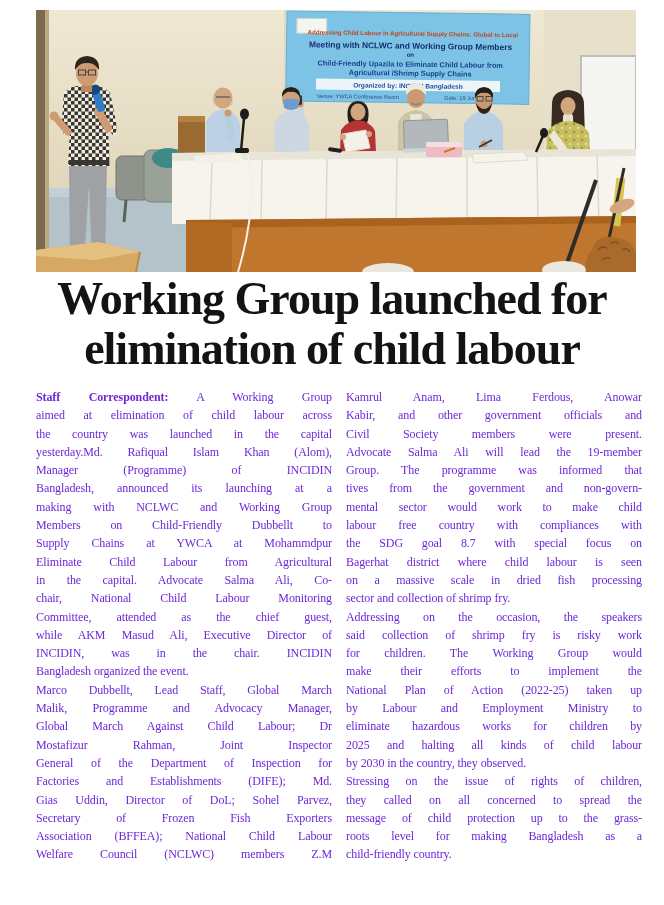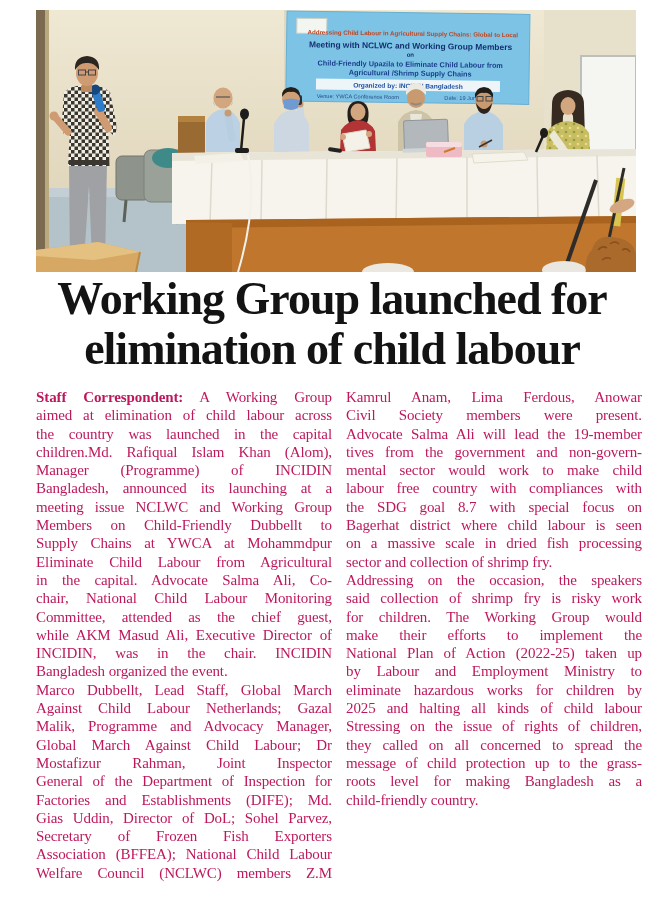--- a/index.html
+++ b/index.html
@@ -12,21 +12,21 @@
   .headline {
     margin:12px 10px 4px; text-align:center;
     font-family:"Liberation Serif", serif; font-weight:bold;
     font-size:46px; line-height:50px; color:#131313; letter-spacing:-1px;
   }
   .headline span { display:block; }
   .article { display:flex; gap:14px; padding:10px 22px 0 36px; }
   .col { width:296px; }
   .para { margin:0; }
   .line {
-    font-size:15px; line-height:18.3px; color:#be185d;
+    font-size:12px; line-height:18.3px; color:#6d28d9;
     text-align:justify; text-align-last:justify; letter-spacing:-0.1px;
     white-space:normal; overflow:hidden; max-height:18.3px;
   }
   .line.last { text-align-last:left; }
   .line b { font-weight:bold; }
   .svgtxt { font-family:"Liberation Sans", sans-serif; }
 </style>
 </head>
 <body>
 
@@ -240,70 +240,72 @@
     <span>Working Group launched for</span>
     <span>elimination of child labour</span>
   </h1>
 
   <div class="article">
     <div class="col" id="col-left">
         <div class="para">
           <div class="line"><b>Staff Correspondent:</b> A Working Group</div>
           <div class="line">aimed at elimination of child labour across</div>
           <div class="line">the country was launched in the capital</div>
-          <div class="line">children.Md. Rafiqual Islam Khan (Alom),</div>
+          <div class="line">yesterday.Md. Rafiqual Islam Khan (Alom),</div>
           <div class="line">Manager (Programme) of INCIDIN</div>
           <div class="line">Bangladesh, announced its launching at a</div>
-          <div class="line">meeting issue NCLWC and Working Group</div>
+          <div class="line">making with NCLWC and Working Group</div>
           <div class="line">Members on Child-Friendly Dubbellt to</div>
           <div class="line">Supply Chains at YWCA at Mohammdpur</div>
           <div class="line">Eliminate Child Labour from Agricultural</div>
           <div class="line">in the capital. Advocate Salma Ali, Co-</div>
           <div class="line">chair, National Child Labour Monitoring</div>
           <div class="line">Committee, attended as the chief guest,</div>
           <div class="line">while AKM Masud Ali, Executive Director of</div>
           <div class="line">INCIDIN, was in the chair. INCIDIN</div>
           <div class="line last">Bangladesh organized the event.</div>
         </div>
         <div class="para">
           <div class="line">Marco Dubbellt, Lead Staff, Global March</div>
-          <div class="line">Against Child Labour Netherlands; Gazal</div>
           <div class="line">Malik, Programme and Advocacy Manager,</div>
           <div class="line">Global March Against Child Labour; Dr</div>
           <div class="line">Mostafizur Rahman, Joint Inspector</div>
           <div class="line">General of the Department of Inspection for</div>
           <div class="line">Factories and Establishments (DIFE); Md.</div>
           <div class="line">Gias Uddin, Director of DoL; Sohel Parvez,</div>
           <div class="line">Secretary of Frozen Fish Exporters</div>
           <div class="line">Association (BFFEA); National Child Labour</div>
           <div class="line">Welfare Council (NCLWC) members Z.M</div>
         </div>
       </div>
     <div class="col" id="col-right">
         <div class="para">
           <div class="line">Kamrul Anam, Lima Ferdous, Anowar</div>
+          <div class="line">Kabir, and other government officials and</div>
           <div class="line">Civil Society members were present.</div>
           <div class="line">Advocate Salma Ali will lead the 19-member</div>
+          <div class="line">Group. The programme was informed that</div>
           <div class="line">tives from the government and non-govern-</div>
           <div class="line">mental sector would work to make child</div>
           <div class="line">labour free country with compliances with</div>
           <div class="line">the SDG goal 8.7 with special focus on</div>
           <div class="line">Bagerhat district where child labour is seen</div>
           <div class="line">on a massive scale in dried fish processing</div>
           <div class="line last">sector and collection of shrimp fry.</div>
         </div>
         <div class="para">
           <div class="line">Addressing on the occasion, the speakers</div>
           <div class="line">said collection of shrimp fry is risky work</div>
           <div class="line">for children. The Working Group would</div>
           <div class="line">make their efforts to implement the</div>
           <div class="line">National Plan of Action (2022-25) taken up</div>
           <div class="line">by Labour and Employment Ministry to</div>
           <div class="line">eliminate hazardous works for children by</div>
           <div class="line">2025 and halting all kinds of child labour</div>
+          <div class="line last">by 2030 in the country, they observed.</div>
         </div>
         <div class="para">
           <div class="line">Stressing on the issue of rights of children,</div>
           <div class="line">they called on all concerned to spread the</div>
           <div class="line">message of child protection up to the grass-</div>
           <div class="line">roots level for making Bangladesh as a</div>
           <div class="line last">child-friendly country.</div>
         </div>
       </div>
   </div>

